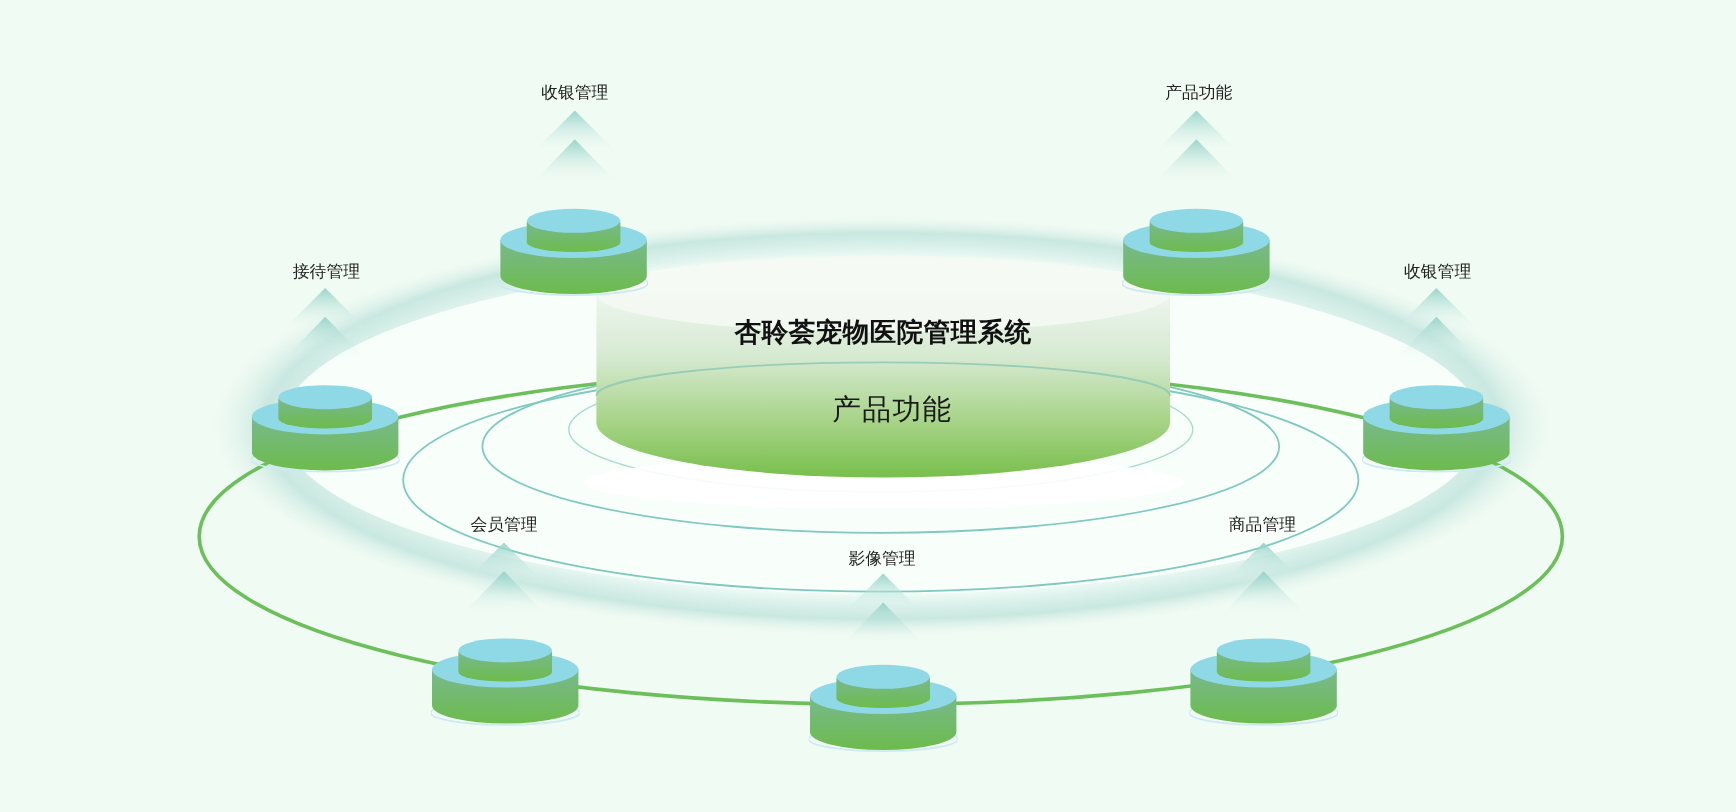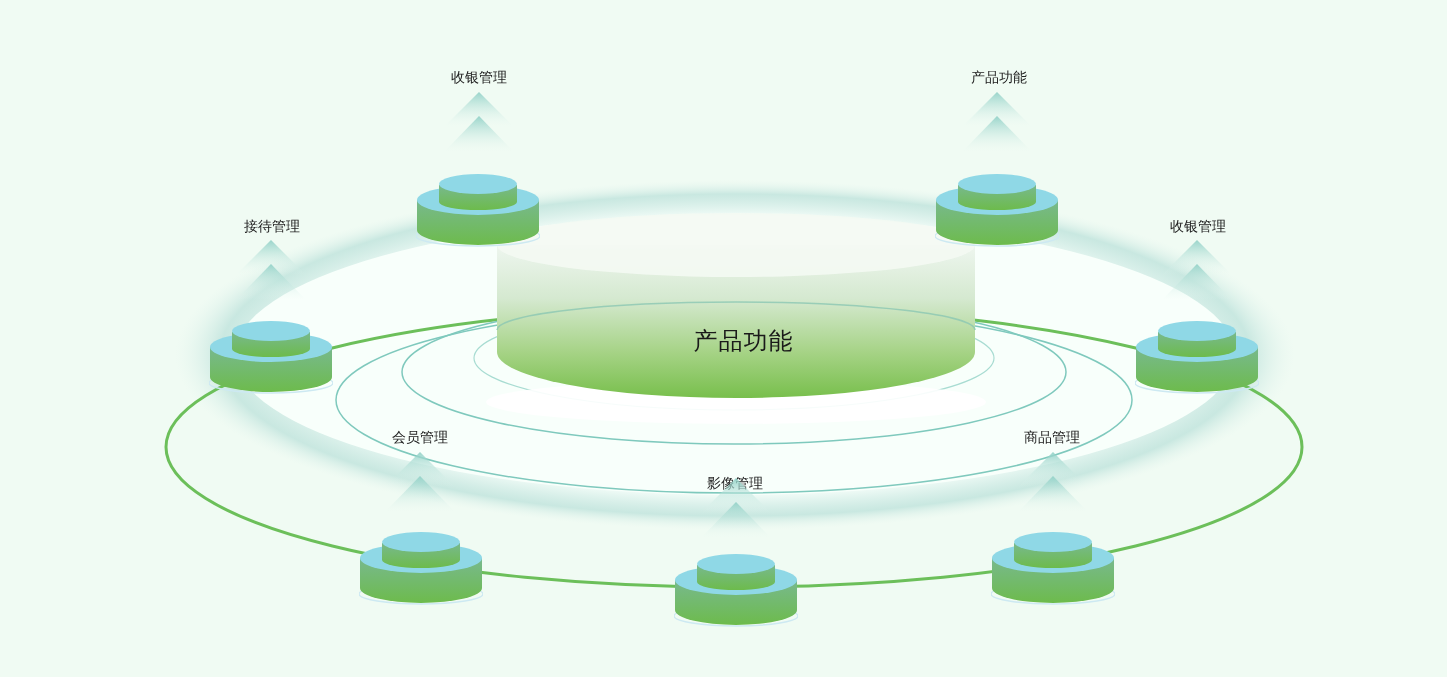--- a/index.html
+++ b/index.html
@@ -68,20 +68,21 @@
     <ellipse cx="734" cy="400" rx="398" ry="93" fill="none" stroke="#7fc9bd" stroke-width="1.5"></ellipse>
     <ellipse cx="734" cy="372" rx="332" ry="72" fill="none" stroke="#7fc9bd" stroke-width="1.5"></ellipse>
     <ellipse cx="734" cy="358" rx="260" ry="52" fill="none" stroke="#a8dcd2" stroke-width="1.2"></ellipse>
 
     <ellipse cx="736" cy="402" rx="250" ry="22" fill="#ffffff" opacity="0.9"></ellipse>
     <path d="M497 245 L497 352 A239 46 0 0 0 975 352 L975 245 Z" fill="url(#centerSide)"></path>
     <ellipse cx="736" cy="245" rx="239" ry="32" fill="#f4f9f3" opacity="0.9"></ellipse>
     <path d="M497 330 A239 28 0 0 1 975 330" fill="none" stroke="#8bc7b3" stroke-width="1.5" opacity="0.8"></path>
   </svg>
 
+  <div class="center-title">杏聆荟宠物医院管理系统</div>
   <div class="center-sub">产品功能</div>
 
   <div class="node-label" style="left:479px; top:69px;">收银管理</div>
   <svg class="arrow" style="left:479px; top:92px;" viewBox="0 0 80 70">
       <path d="M40 0 L75 35 L5 35 Z" fill="url(#arrowGrad)"></path>
       <path d="M40 24 L75 60 L5 60 Z" fill="url(#arrowGrad)"></path>
     </svg>
   <div class="node" style="left:478px; top:170px;">
     <svg width="124" height="80" viewBox="0 0 124 80">
       <defs>
@@ -151,21 +152,21 @@
   <div class="node" style="left:421px; top:528px;">
     <svg width="124" height="80" viewBox="0 0 124 80">
       <ellipse cx="62" cy="66" rx="62" ry="10" fill="none" stroke="#cde9f2" stroke-width="1.5"></ellipse>
       <path d="M1 30 L1 60 A61 15 0 0 0 123 60 L123 30 Z" fill="url(#s0)"></path>
       <ellipse cx="62" cy="30" rx="61" ry="15" fill="#8fd8e6"></ellipse>
       <path d="M23 15 L23 32 A39 8 0 0 0 101 32 L101 15 Z" fill="url(#s0)"></path>
       <ellipse cx="62" cy="14" rx="39" ry="10" fill="#8fd8e6"></ellipse>
     </svg>
   </div>
 
-  <div class="node-label" style="left:735px; top:475px;">影像管理</div>
+  <div class="node-label" style="left:735px; top:457px;">影像管理</div>
   <svg class="arrow" style="left:736px; top:478px;" viewBox="0 0 80 70">
       <path d="M40 0 L75 35 L5 35 Z" fill="url(#arrowGrad)"></path>
       <path d="M40 24 L75 60 L5 60 Z" fill="url(#arrowGrad)"></path>
     </svg>
   <div class="node" style="left:736px; top:550px;">
     <svg width="124" height="80" viewBox="0 0 124 80">
       <ellipse cx="62" cy="66" rx="62" ry="10" fill="none" stroke="#cde9f2" stroke-width="1.5"></ellipse>
       <path d="M1 30 L1 60 A61 15 0 0 0 123 60 L123 30 Z" fill="url(#s0)"></path>
       <ellipse cx="62" cy="30" rx="61" ry="15" fill="#8fd8e6"></ellipse>
       <path d="M23 15 L23 32 A39 8 0 0 0 101 32 L101 15 Z" fill="url(#s0)"></path>

